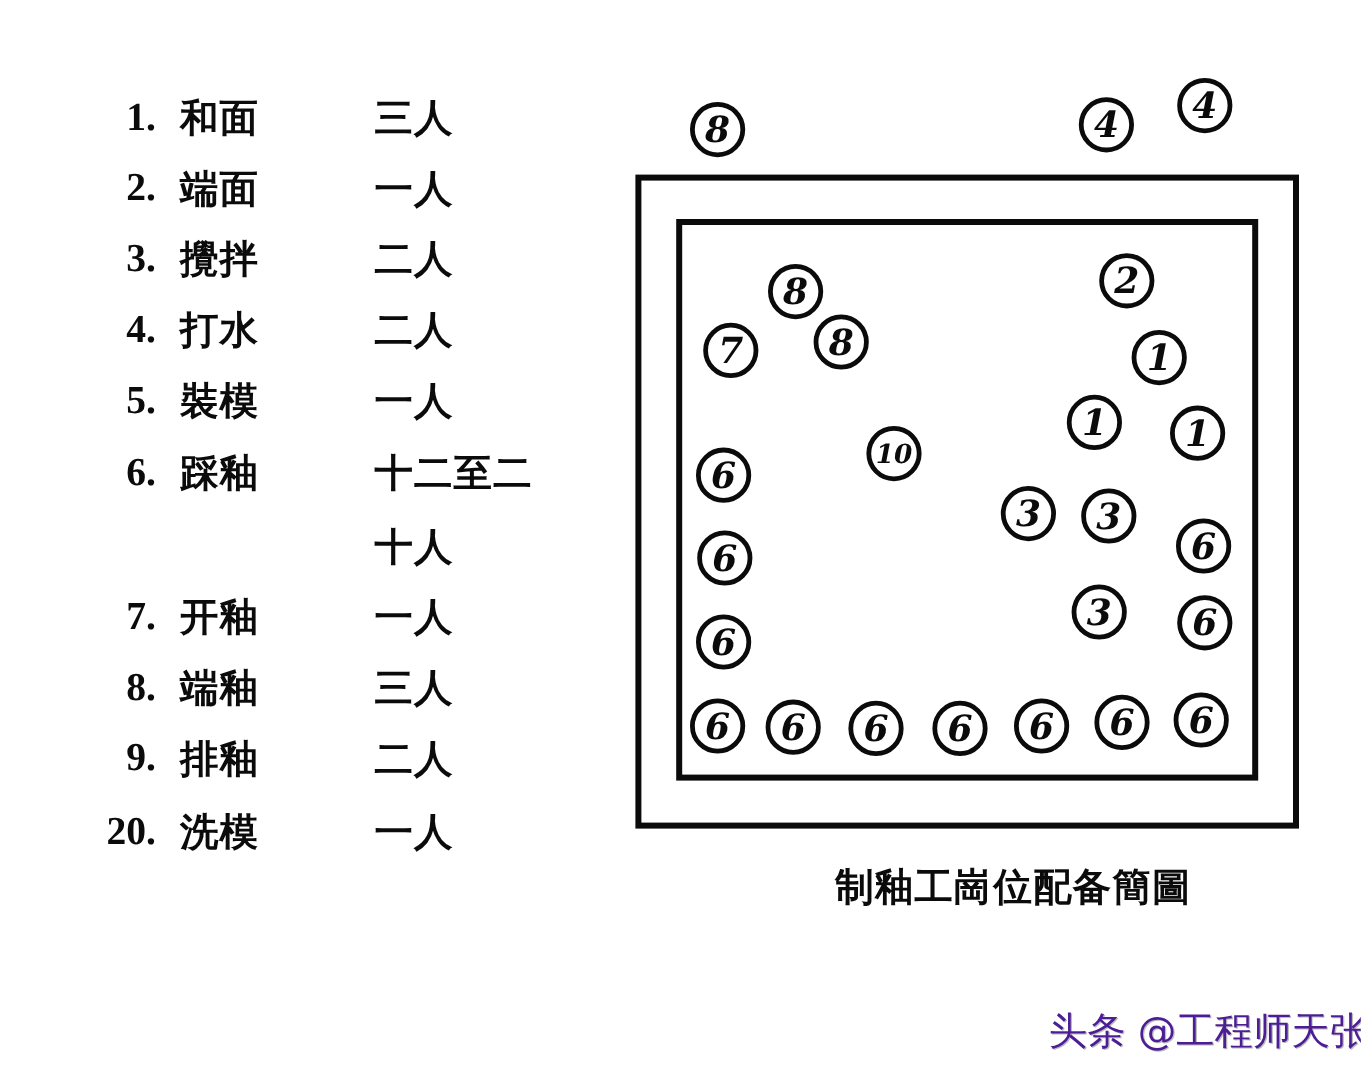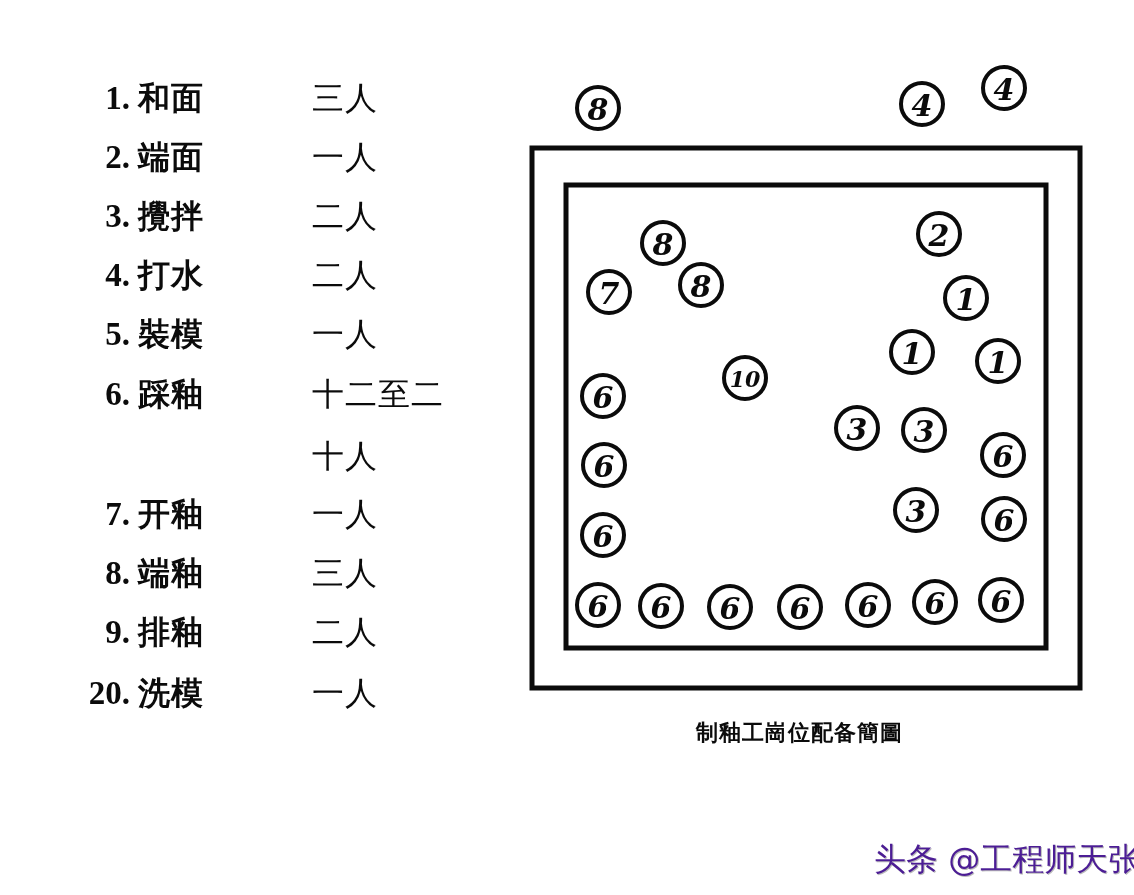--- a/index.html
+++ b/index.html
@@ -1,24 +1,24 @@
 <!DOCTYPE html>
 <html><head>
 <meta charset="utf-8">
 <style>
   html, body { margin: 0; padding: 0; background: #ffffff; }
   body { width: 1134px; height: 895px; position: relative; overflow: hidden;
          font-family: "DejaVu Serif", serif; color: #0b0b0b; }
   .legend { position: absolute; left: 0; top: 0; }
   .row { position: absolute; height: 40px; font-size: 32px; line-height: 40px; font-weight: bold; }
   .num { position: absolute; text-align: right; width: 130px; left: 0; font-family: "Liberation Serif", serif; font-weight: bold; font-size: 33px; }
-  .task { position: absolute; left: 138px; letter-spacing: 1px; white-space: nowrap; }
-  .count { position: absolute; left: 312px; white-space: nowrap; letter-spacing: 1px; font-weight: normal; }
+  .task { position: absolute; left: 150px; letter-spacing: 1px; white-space: nowrap; }
+  .count { position: absolute; left: 312px; white-space: nowrap; letter-spacing: 1px; font-weight: bold; }
   .diagram { position: absolute; left: 0; top: 0; width: 1134px; height: 895px; }
-  .caption { position: absolute; left: 696px; top: 718px; font-size: 22px; font-weight: bold; letter-spacing: 1px; white-space: nowrap; }
+  .caption { position: absolute; left: 696px; top: 718px; font-size: 32px; font-weight: bold; letter-spacing: 1px; white-space: nowrap; }
   .watermark { position: absolute; left: 874px; top: 838px; font-family: "DejaVu Sans", sans-serif; font-size: 32px; color: #4c1d95; white-space: nowrap;
                text-shadow: 1px 1px 0 #bbb; }
   .station text { font-family: "DejaVu Serif", serif; font-style: italic; font-weight: bold; }
 </style>
 </head>
 <body>
 
 <div class="legend">
   <div class="row" style="top:78px;">
     <span class="num">1.</span>

